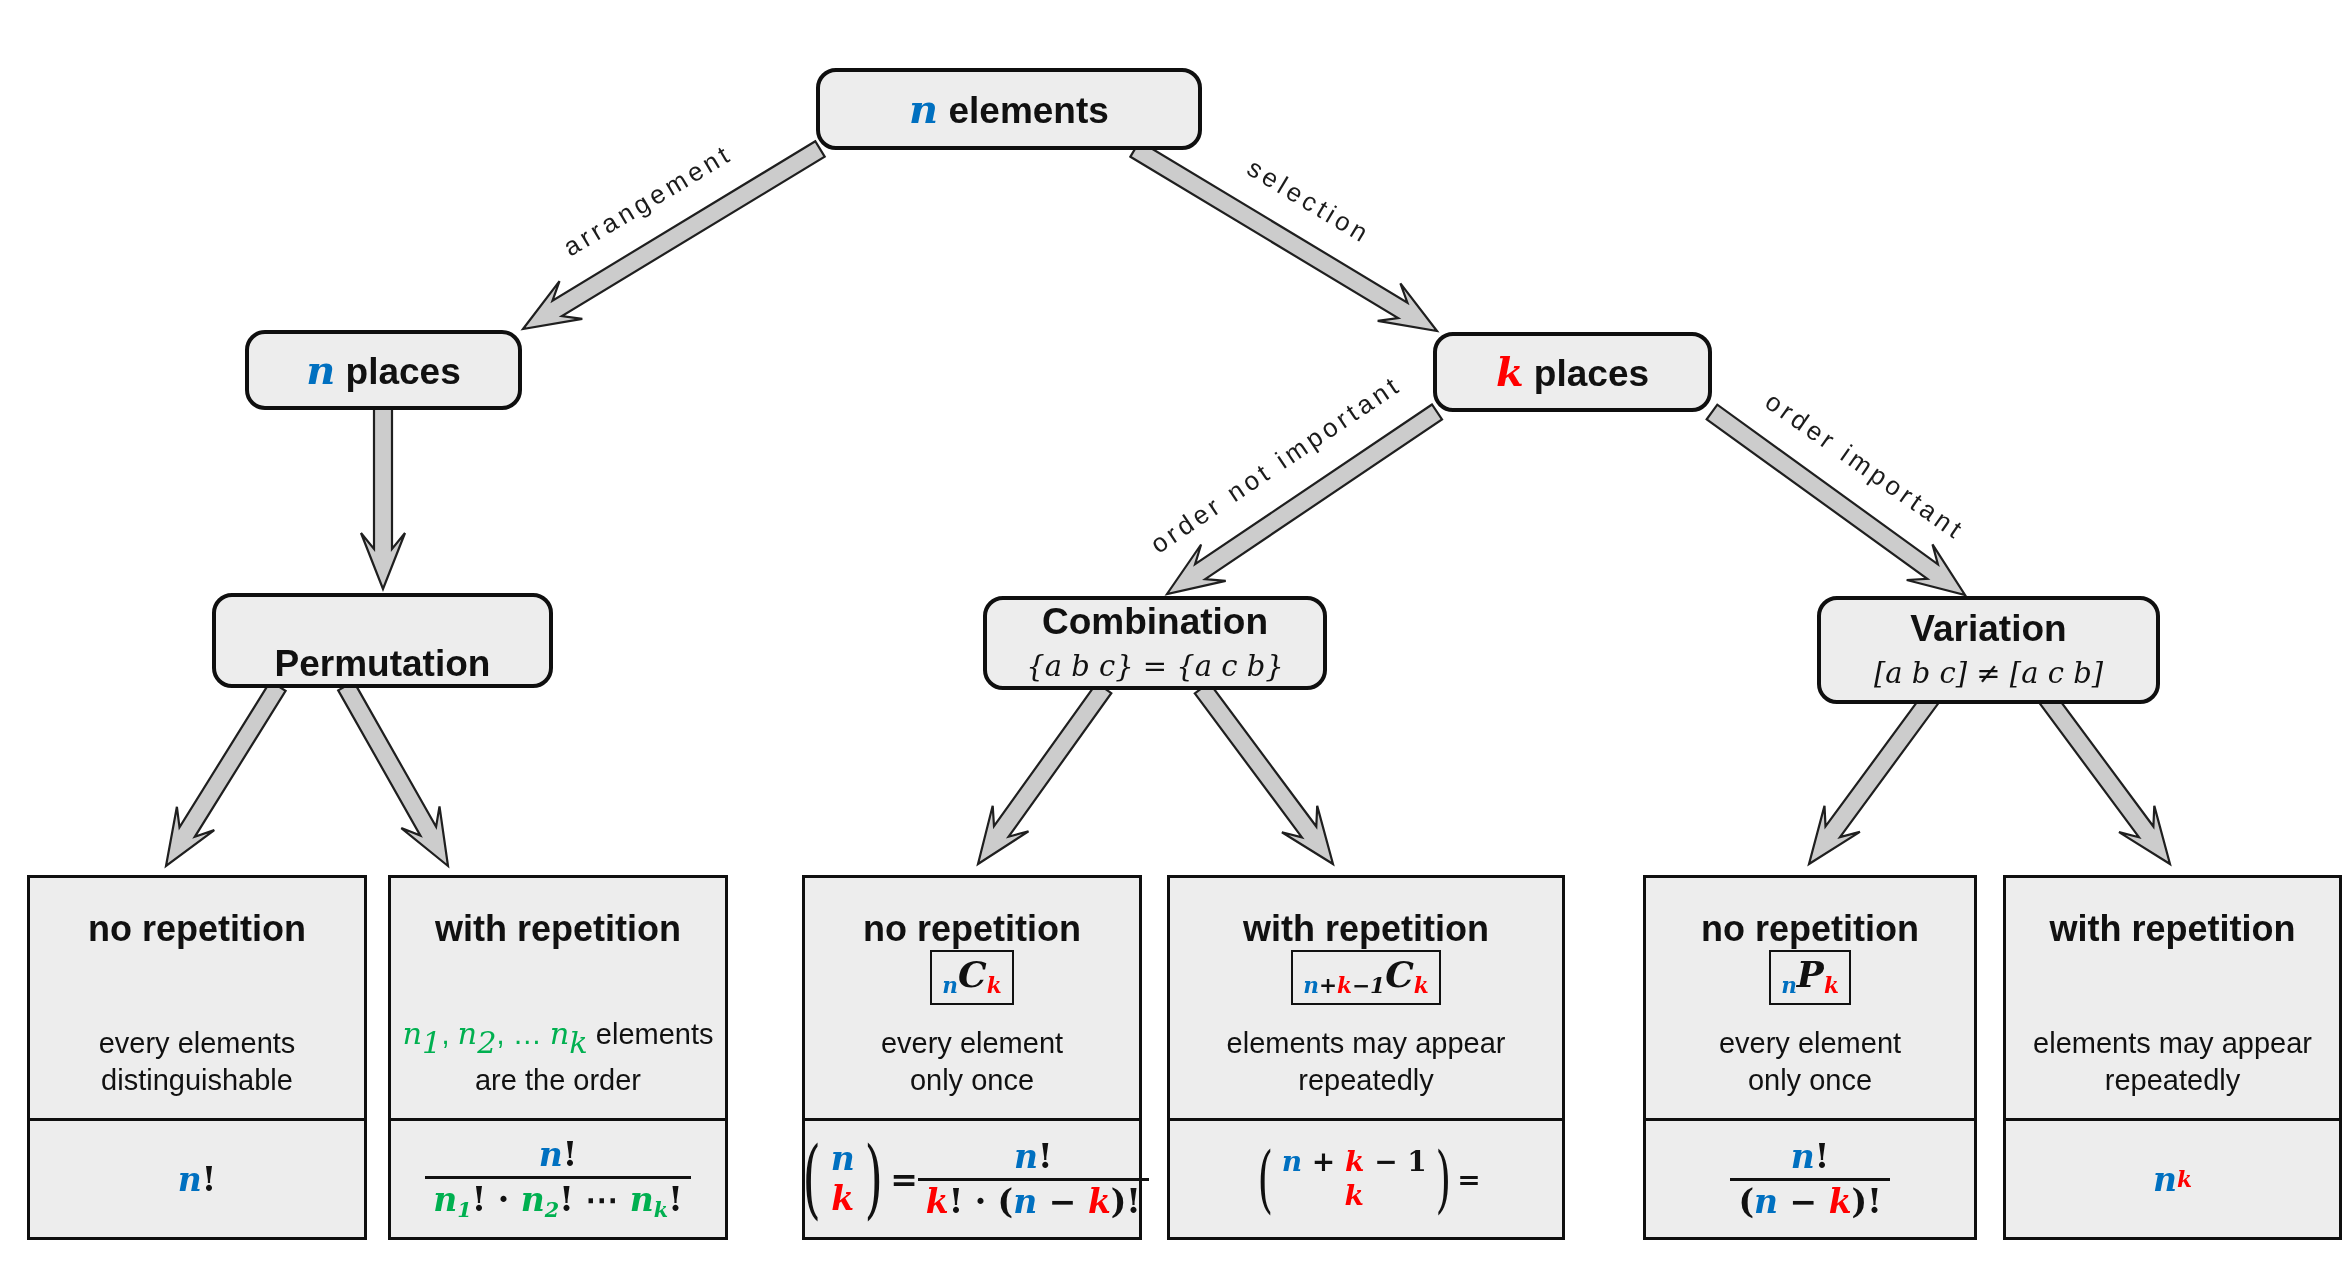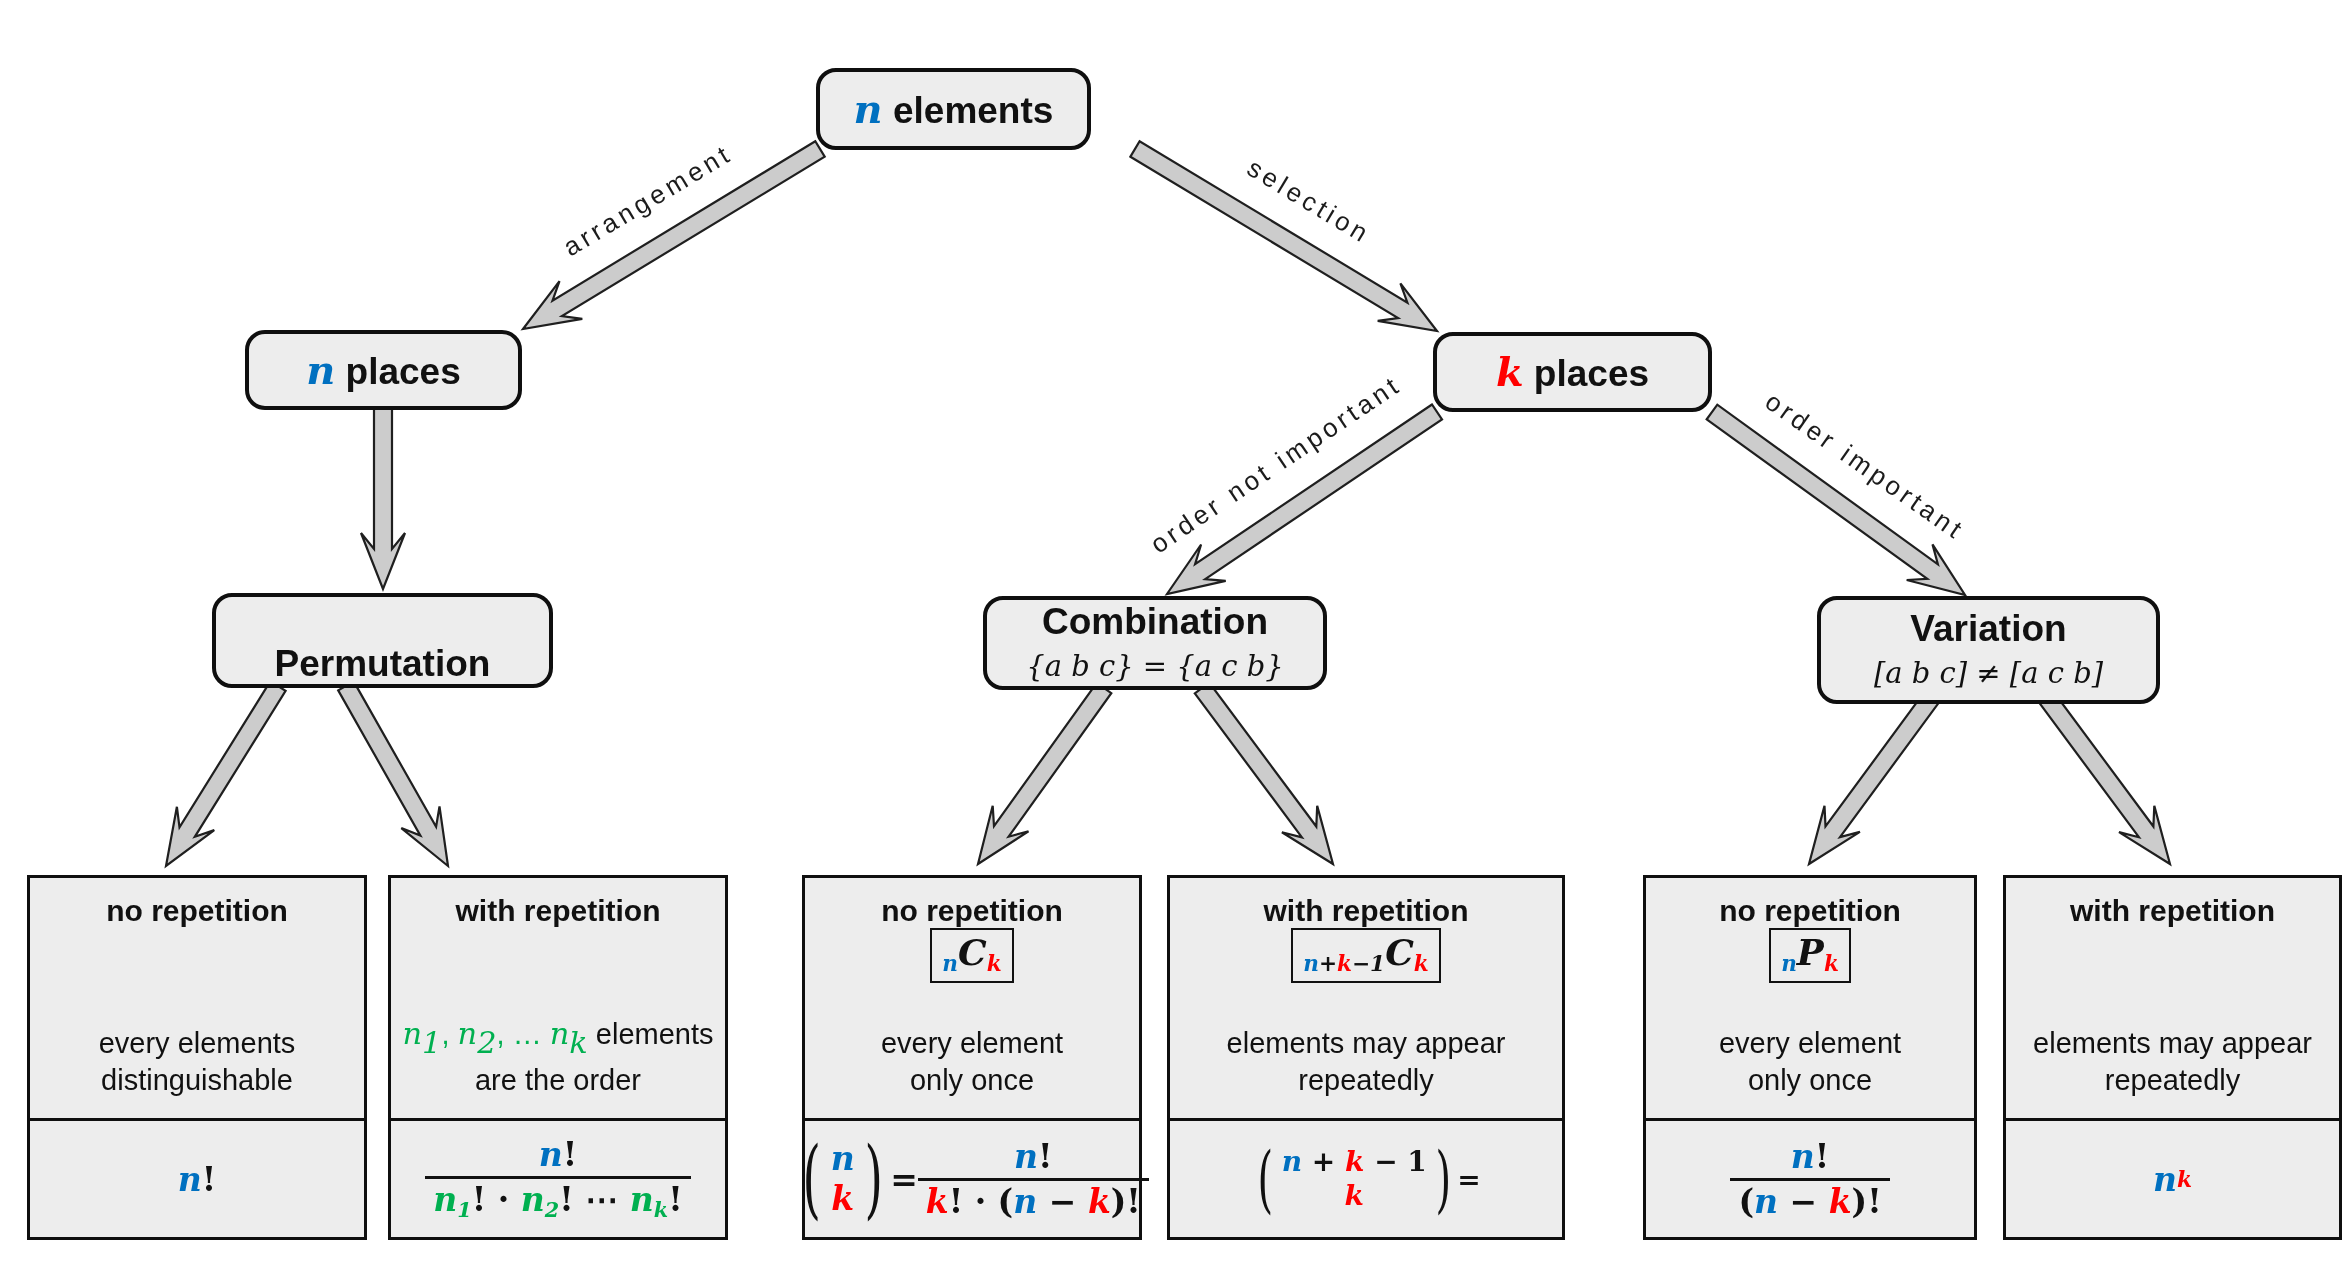--- a/index.html
+++ b/index.html
@@ -8,21 +8,21 @@
   #arrow-layer{position:absolute;left:0;top:0;width:2349px;height:1281px;}
 
   
   .node{position:absolute;background:#ededed;border:4px solid #0f0f0f;border-radius:20px;
         box-sizing:border-box;display:flex;flex-direction:column;align-items:center;
         justify-content:center;text-align:center;}
   .node-title{font-size:37px;font-weight:bold;line-height:1.05;white-space:nowrap;}
   .node-title .mi{font-size:1.08em;}
   .node-sub{font-size:29px;font-family:"DejaVu Serif",serif;font-style:italic;
             font-weight:400;margin-top:8px;white-space:nowrap;}
-  #node-root{left:816px;top:68px;width:275px;height:82px;}
+  #node-root{left:816px;top:68px;width:386px;height:82px;}
   #node-nplaces{left:245px;top:330px;width:277px;height:80px;}
   #node-kplaces{left:1433px;top:332px;width:279px;height:80px;}
   #node-permutation{left:212px;top:593px;width:341px;height:95px;justify-content:flex-end;}
   #node-combination{left:983px;top:596px;width:344px;height:94px;}
   #node-variation{left:1817px;top:596px;width:343px;height:108px;}
 
   
   .edge-label{position:absolute;width:480px;margin-left:-240px;margin-top:-16px;
               text-align:center;font-size:26px;letter-spacing:4px;color:#1c1c1c;
               white-space:nowrap;}
@@ -35,21 +35,21 @@
   .card{position:absolute;top:875px;height:365px;background:#ededed;border:3px solid #0f0f0f;
         box-sizing:border-box;display:flex;flex-direction:column;}
   #card-0{left:27px;width:340px;}
   #card-1{left:388px;width:340px;}
   #card-2{left:802px;width:340px;}
   #card-3{left:1167px;width:398px;}
   #card-4{left:1643px;width:334px;}
   #card-5{left:2003px;width:339px;}
   .card-top{flex:1;display:flex;flex-direction:column;align-items:center;
             padding:16px 6px 12px;min-height:0;}
-  .card-title{font-size:30px;font-weight:bold;white-space:nowrap;}
+  .card-title{font-size:36px;font-weight:bold;white-space:nowrap;margin-top:14px;}
   .badge{border:2px solid #111;padding:0 10px 3px;
          font-family:"DejaVu Serif",serif;font-weight:bold;font-style:italic;
          font-size:36px;line-height:1.25;white-space:nowrap;}
   .badge .sub{font-size:0.6em;}
   .spacer{flex:1;}
   .card-desc{font-size:29px;line-height:1.3;text-align:center;margin-bottom:6px;}
   .card-desc .mi{font-size:1.05em;}
   .card-formula{flex:0 0 119px;box-sizing:border-box;border-top:3px solid #0f0f0f;
                 display:flex;align-items:center;justify-content:center;
                 font-family:"DejaVu Serif",serif;font-weight:bold;font-size:33px;

